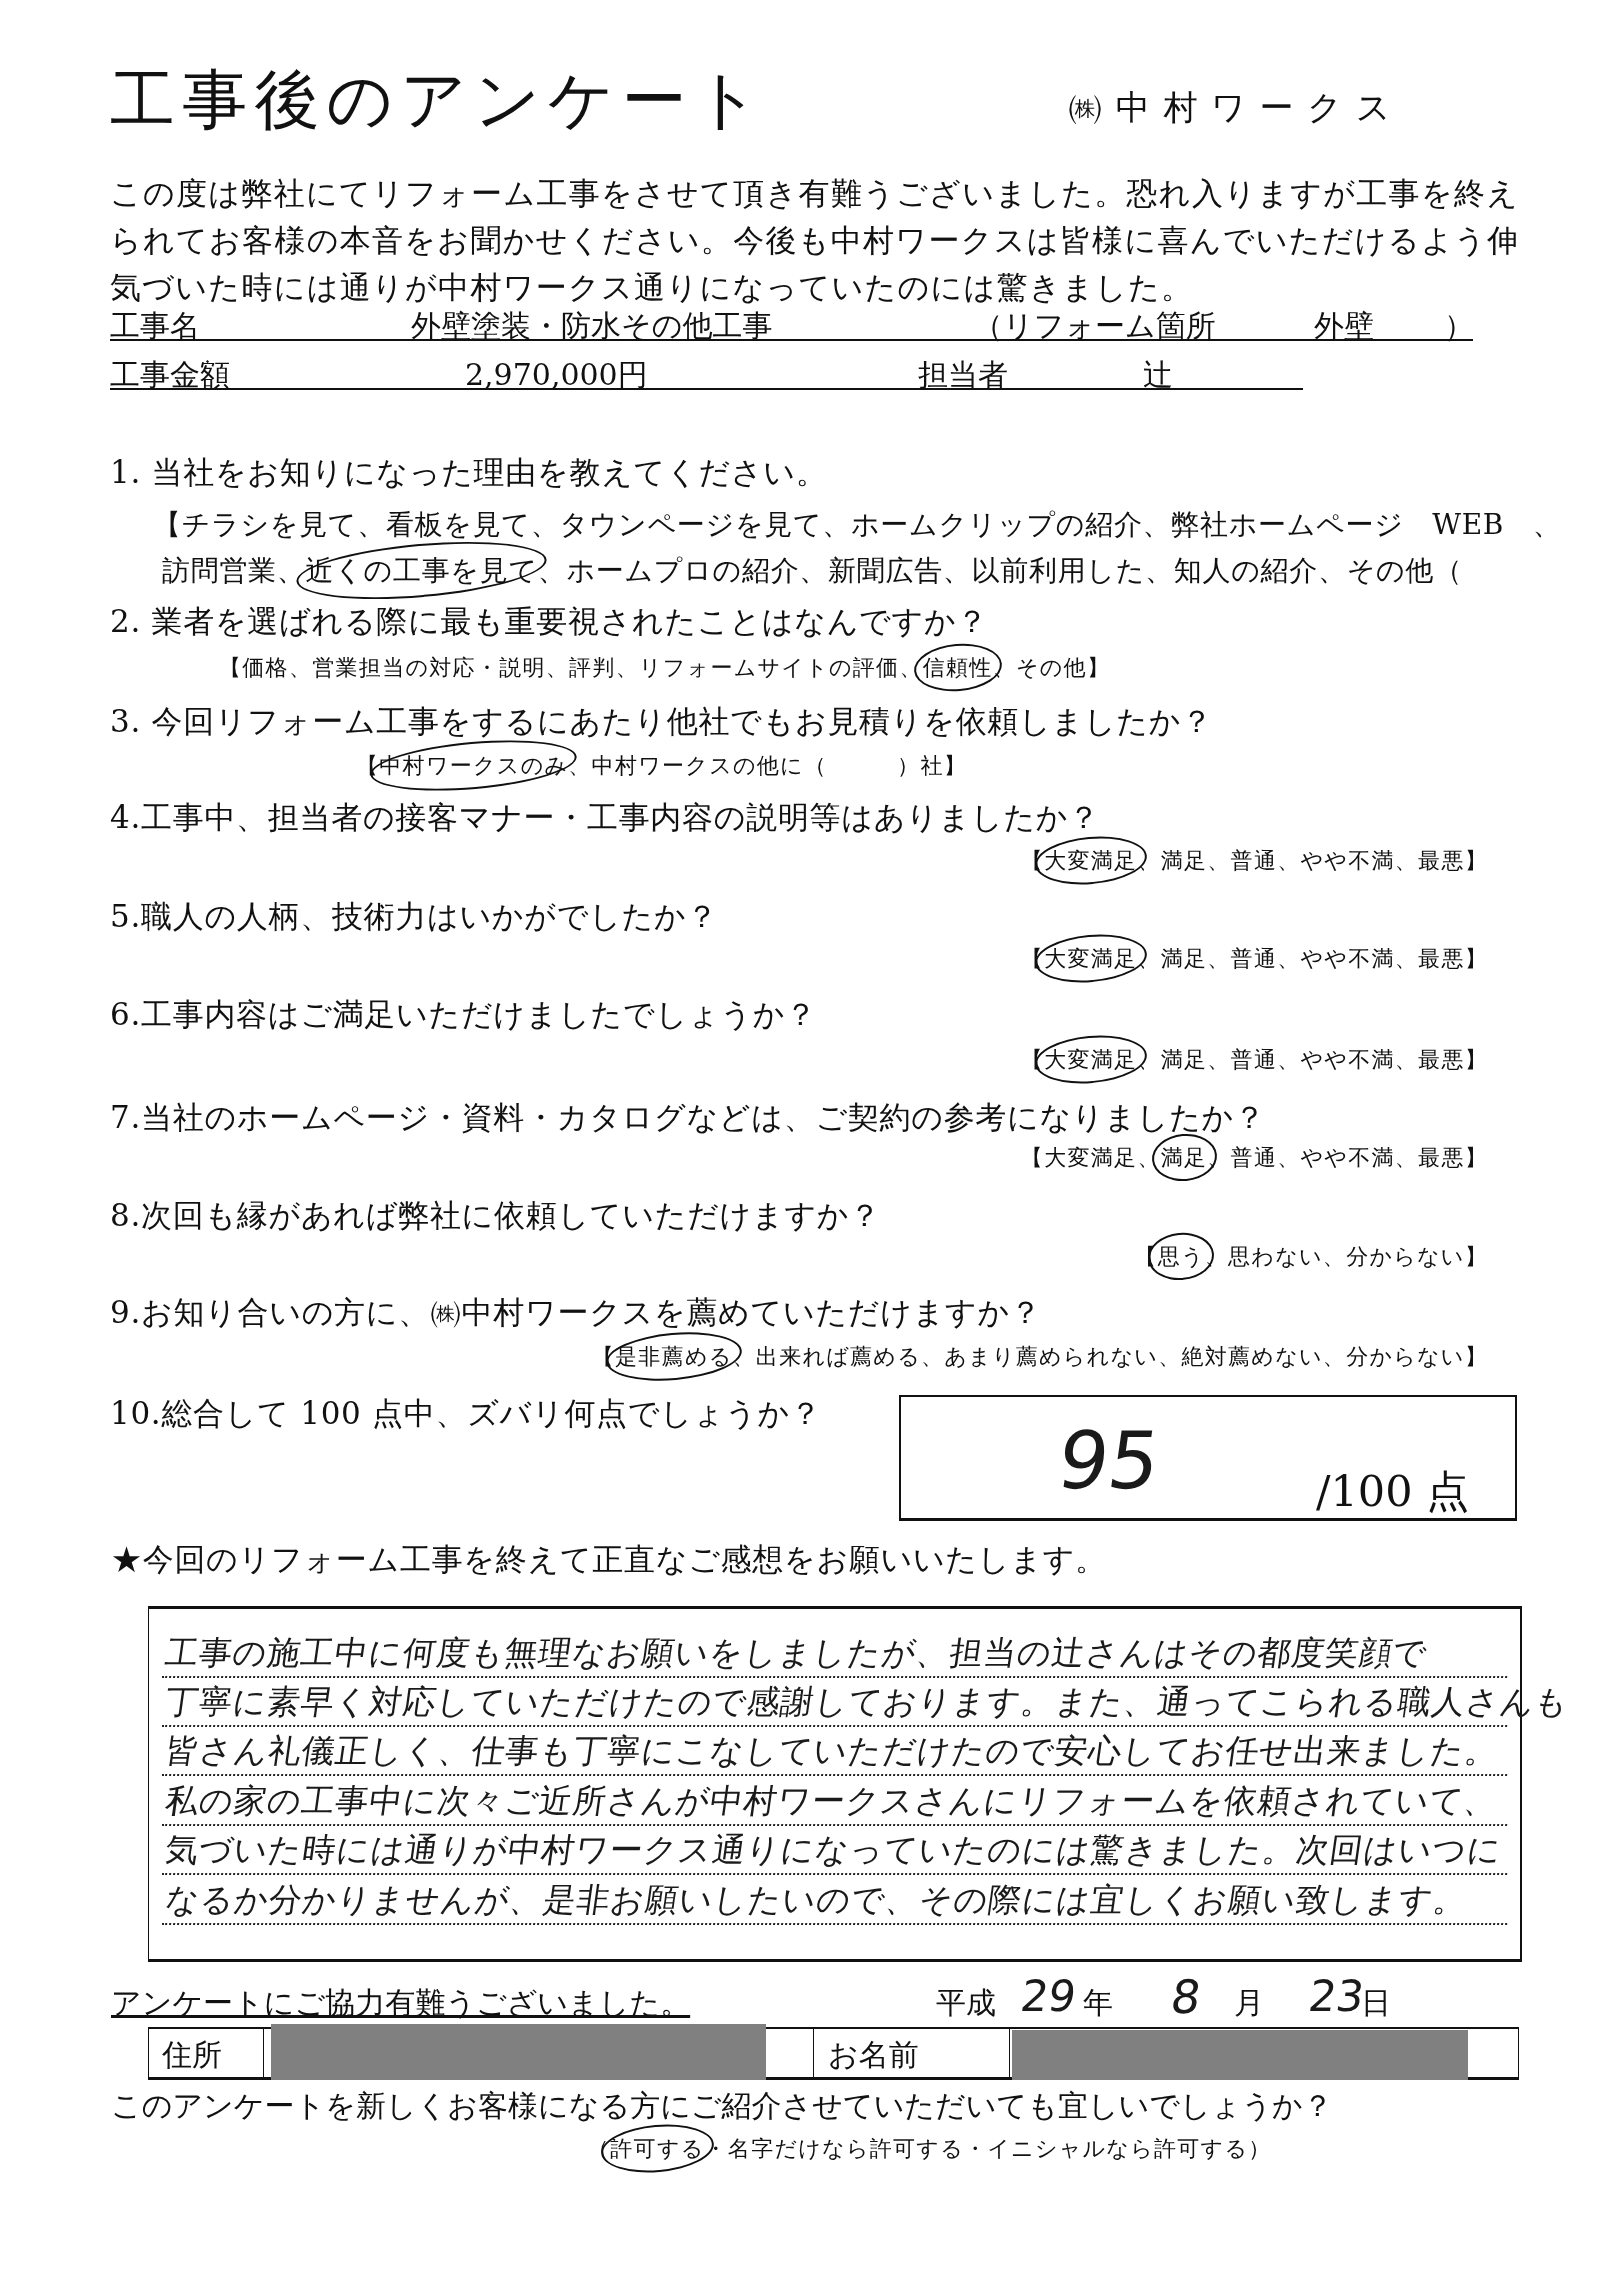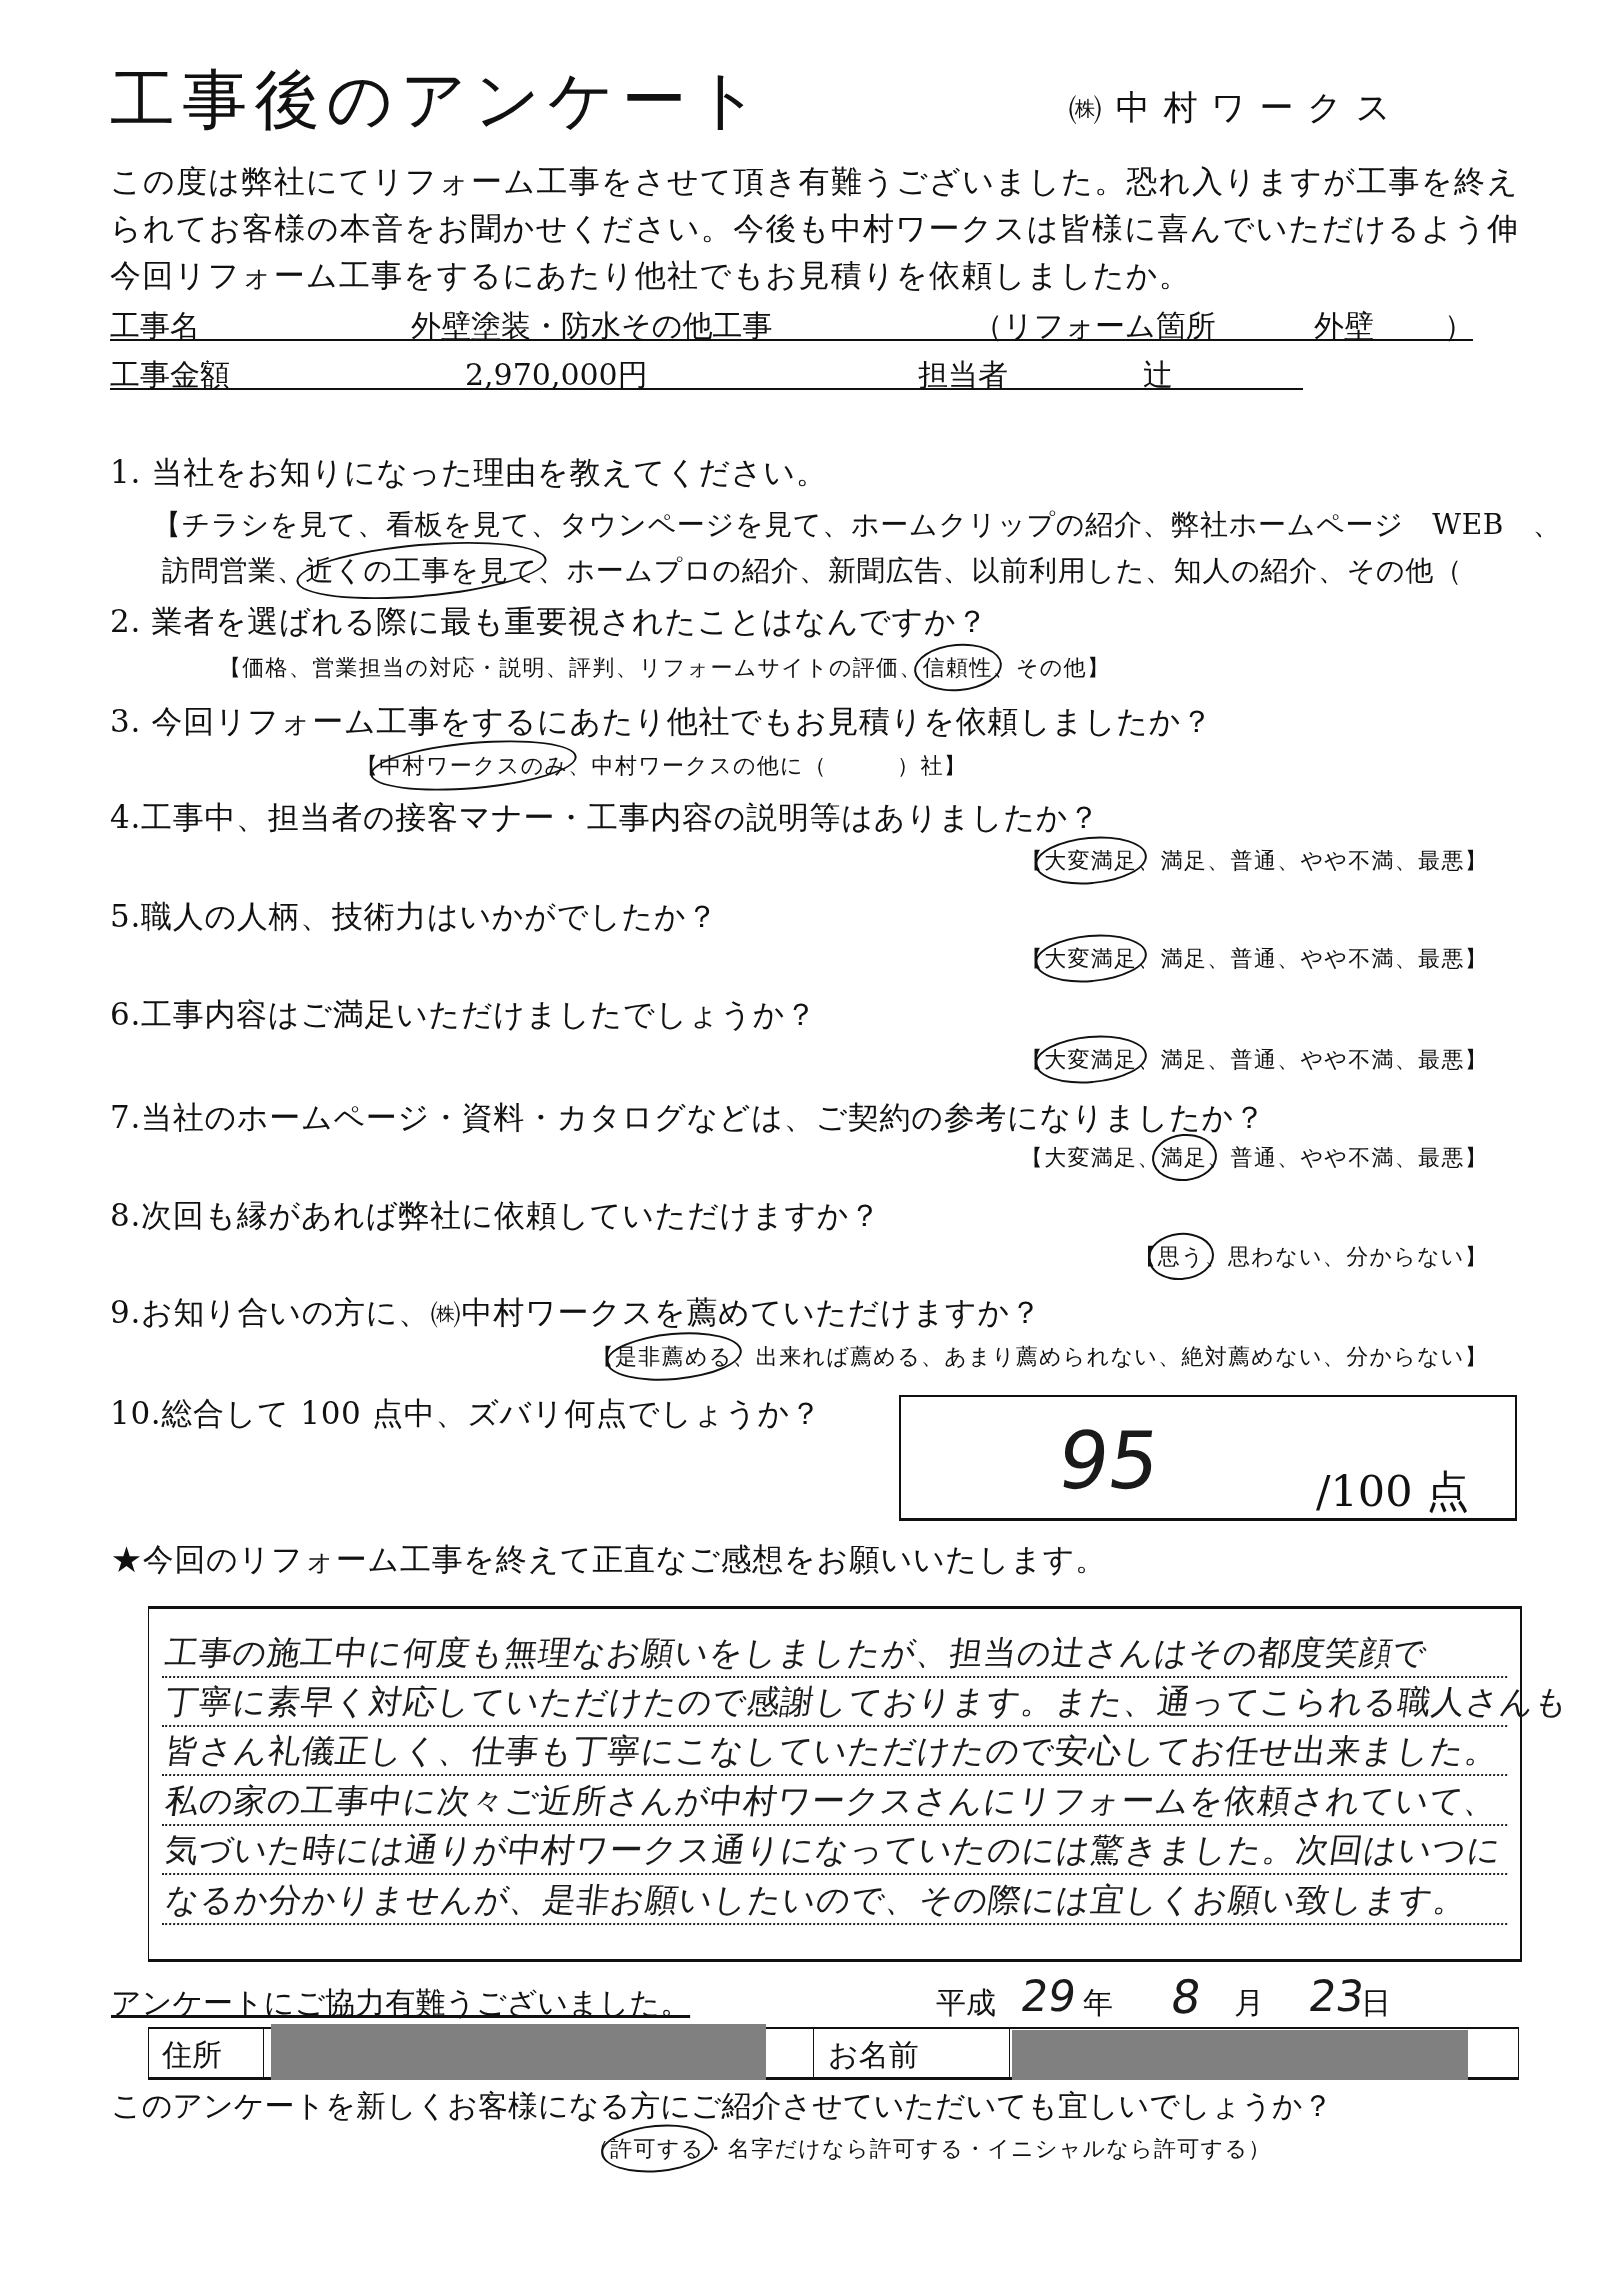--- a/index.html
+++ b/index.html
@@ -4,21 +4,21 @@
 <style>
   html, body { margin:0; padding:0; }
   body {
     width:1623px; height:2295px; position:relative; overflow:hidden;
     background:#ffffff; color:#111111;
     font-family:"DejaVu Serif","Liberation Serif",serif;
   }
   .abs { position:absolute; white-space:nowrap; line-height:1; }
   .title { font-size:65px; letter-spacing:7.2px; }
   .company { font-size:34px; letter-spacing:13.7px; }
-  .intro { font-size:31px; letter-spacing:1.3px; }
+  .intro { font-size:31px; letter-spacing:1.3px;margin-top:12px; }
   .row-text { font-size:30px; }
   .rule { position:absolute; border-top:2.6px solid #111; height:0; }
   .q { font-size:31px; letter-spacing:0.7px; }
   .a { font-size:22px; letter-spacing:1.3px; }
   .a-small { font-size:28px; letter-spacing:0.7px; }
   .opt { position:relative; display:inline-block; }
   .circled::after {
     content:""; position:absolute; left:-9.2px; right:-9.2px; top:-13px; bottom:-11.8px;
     border:2.6px solid #111; border-radius:50%; transform:rotate(-5deg);
   }
@@ -40,21 +40,21 @@
 </style>
 </head>
 <body>
 
 <div class="abs title" style="left:110px; top:67px;">工事後のアンケート</div>
 <div class="abs company" style="left:1068px; top:90px;">㈱中村ワークス</div>
 
 <div>
   <div class="abs intro" style="left:110px; top:166px;">この度は弊社にてリフォーム工事をさせて頂き有難うございました。恐れ入りますが工事を終え</div>
   <div class="abs intro" style="left:110px; top:213px;">られてお客様の本音をお聞かせください。今後も中村ワークスは皆様に喜んでいただけるよう伸</div>
-  <div class="abs intro" style="left:110px; top:260px;">今回リフォーム工事をするにあたり他社でもお見積りを依頼しましたか。</div>
+  <div class="abs intro" style="left:110px; top:260px;">気づいた時には通りが中村ワークス通りになっていたのには驚きました。</div>
 </div>
 
 <div>
   <div class="abs row-text" style="left:110px; top:311px;">工事名</div>
   <div class="abs row-text" style="left:401px; top:311px;margin-left:10px;">外壁塗装・防水その他工事</div>
   <div class="abs row-text" style="left:973px; top:311px;">（リフォーム箇所</div>
   <div class="abs row-text" style="left:1314px; top:311px;">外壁</div>
   <div class="abs row-text" style="left:1444px; top:311px;">）</div>
   <div class="rule" style="left:110px; top:339px; width:1363px;"></div>
 

